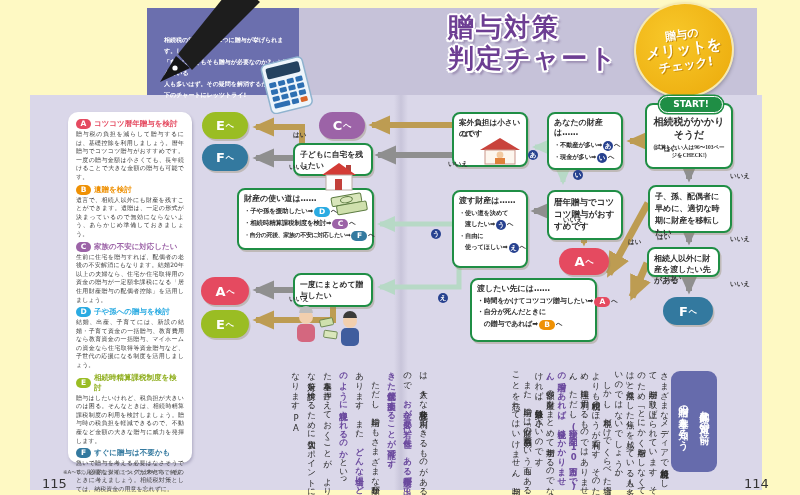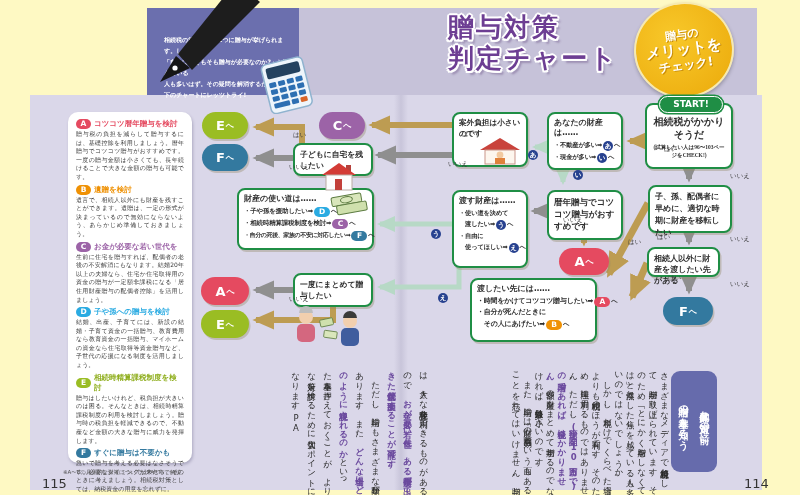--- a/index.html
+++ b/index.html
@@ -42,21 +42,21 @@
   .suf{font-size:6.3px;}
   .mp{display:inline-block;width:16px;height:10px;border-radius:6px;color:#fff;font-size:7.5px;
       line-height:10px;text-align:center;font-weight:bold;vertical-align:-1px;margin:0 1px;}
   .mpA{background:#e54a60;}.mpB{background:#ef9104;}.mpC{background:#9c63a7;}
   .mpD{background:#2aabe2;}.mpF{background:#33799f;}
   
   .gp{position:absolute;border-radius:14px;color:#fff;text-align:center;font-weight:bold;
       box-shadow:1.5px 2px 0 rgba(150,140,110,.4);display:flex;align-items:center;justify-content:center;gap:1px;}
   .gpA{background:#e54a60;}.gpC{background:#9c63a7;}.gpE{background:#9abd23;}.gpF{background:#33799f;}
   .gl{font-size:13px;}.gs{font-size:8px;}
-  .lab{position:absolute;font-size:6.5px;font-weight:normal;color:#3a3a3a;z-index:5;padding-left:36px;}
+  .lab{position:absolute;font-size:6.5px;font-weight:bold;color:#3a3a3a;z-index:5;padding-left:36px;}
 
   
   .panel{position:absolute;left:68px;top:112px;width:124px;height:351px;background:#fff;
          border-radius:10px;box-shadow:1px 2px 3px rgba(90,85,120,.35);padding:7px 8px;box-sizing:border-box;}
   .si{margin-bottom:3px;}
   .si-h{display:flex;align-items:center;gap:3px;margin-bottom:1px;}
   .si-pill{display:inline-block;min-width:13px;height:10px;border-radius:5px;color:#fff;
            font-size:7.5px;line-height:10px;text-align:center;font-weight:bold;padding:0 1px;}
   .si-title{font-size:7.5px;font-weight:bold;}
   .si-body{font-size:6px;line-height:8.6px;color:#3a3a3a;text-align:justify;}
@@ -212,21 +212,21 @@
     <div class="ft">渡す財産は……</div>
     <div class="fb">・使い道を決めて</div>
     <div class="fb"><span>　渡したい➡</span><span class="cir">う</span><span class="suf">へ</span></div>
     <div class="fb">・自由に</div>
     <div class="fb"><span>　使ってほしい➡</span><span class="cir">え</span><span class="suf">へ</span></div>
   </div>
   <div class="fbox" style="left:470px;top:278px;width:127px;height:64px;z-index:4;box-sizing:border-box;">
     <div class="ft">渡したい先には……</div>
     <div class="fb" style="font-size:7px;"><span>・時間をかけてコツコツ贈与したい➡</span><span class="mp mpA">A</span><span class="suf">へ</span></div>
     <div class="fb" style="font-size:7px;">・自分が死んだときに</div>
-    <div class="fb" style="font-size:7px;"><span>　その人にあげたい➡</span><span class="mp mpB">B</span><span class="suf">へ</span></div>
+    <div class="fb" style="font-size:7px;"><span>　の贈与であれば➡</span><span class="mp mpB">B</span><span class="suf">へ</span></div>
   </div>
 
   <div class="fbox" style="left:452px;top:112px;width:76px;height:55px;z-index:4;font-size:7.6px;line-height:10.5px;box-sizing:border-box;">案外負担は小さいのです</div>
   <svg class="abs" style="left:478px;top:136px;z-index:5;" width="44" height="30">
     <polygon points="22,2 42,14 2,14" fill="#c9433c"></polygon>
     <rect x="7" y="14" width="30" height="14" fill="#fdf6ee" stroke="#c9958a" stroke-width="1"></rect>
     <circle cx="22" cy="19" r="3.4" fill="#f2c9a0"></circle>
     <rect x="17" y="22" width="10" height="6" fill="#e0813c"></rect>
   </svg>
   <div class="fbox" style="left:293px;top:143px;width:80px;height:33px;z-index:4;font-size:7.8px;line-height:11px;box-sizing:border-box;">子どもに自宅を残したい</div>
@@ -301,21 +301,21 @@
     <div class="si">
       <div class="si-h">
           <span class="si-pill bB">B</span>
           <span class="si-title cB">遺贈を検討</span>
         </div>
       <div class="si-body">遺言で、相続人以外にも財産を残すことができます。遺贈は、一定の形式が決まっているので無効にならないよう、あらかじめ準備しておきましょう。</div>
     </div>
     <div class="si">
       <div class="si-h">
           <span class="si-pill bC">C</span>
-          <span class="si-title cC">お金が必要な若い世代を</span>
+          <span class="si-title cC">家族の不安に対応したい</span>
         </div>
       <div class="si-body">生前に住宅を贈与すれば、配偶者の老後の不安解消にもなります。結婚20年以上の夫婦なら、住宅か住宅取得用の資金の贈与が一定額非課税になる「居住用財産贈与の配偶者控除」を活用しましょう。</div>
     </div>
     <div class="si">
       <div class="si-h">
           <span class="si-pill bD">D</span>
           <span class="si-title cD">子や孫への贈与を検討</span>
         </div>
       <div class="si-body">結婚、出産、子育てには、新設の結婚・子育て資金の一括贈与、教育費用なら教育資金の一括贈与、マイホームの資金なら住宅取得等資金贈与など、子世代の応援になる制度を活用しましょう。</div>
     </div>

